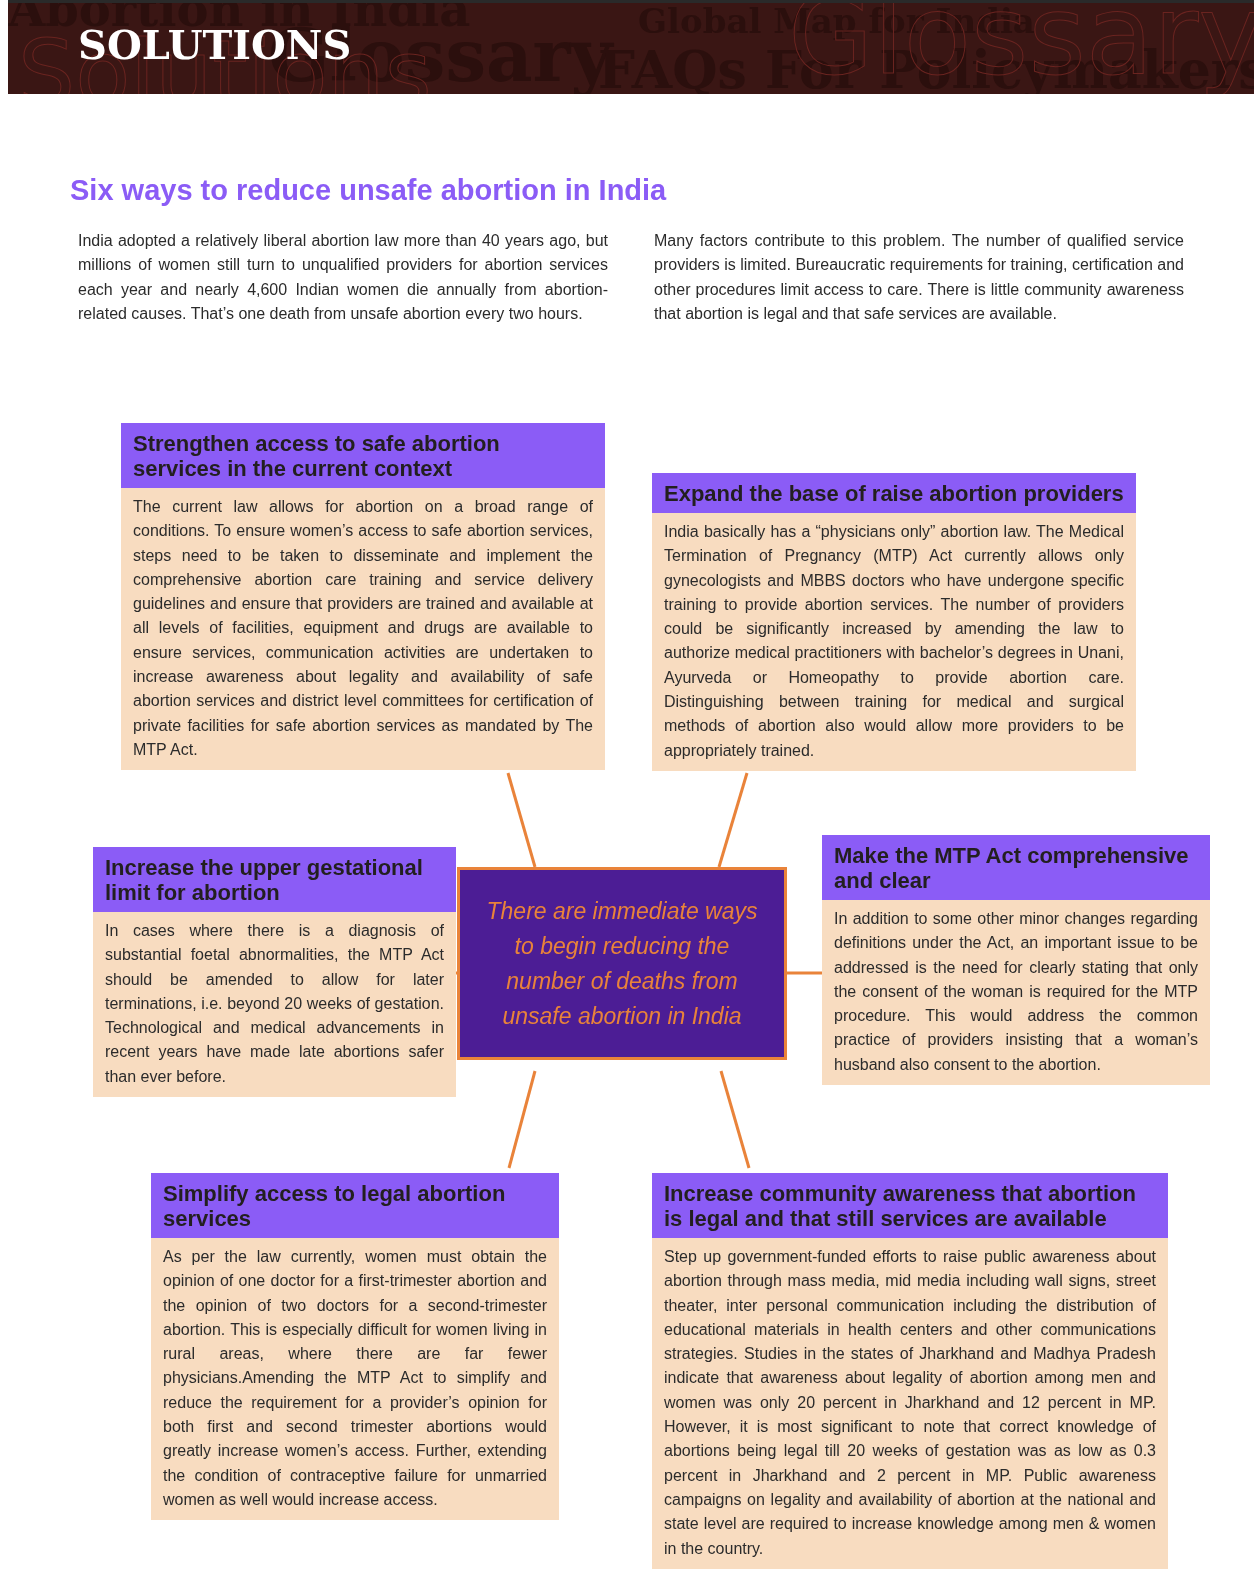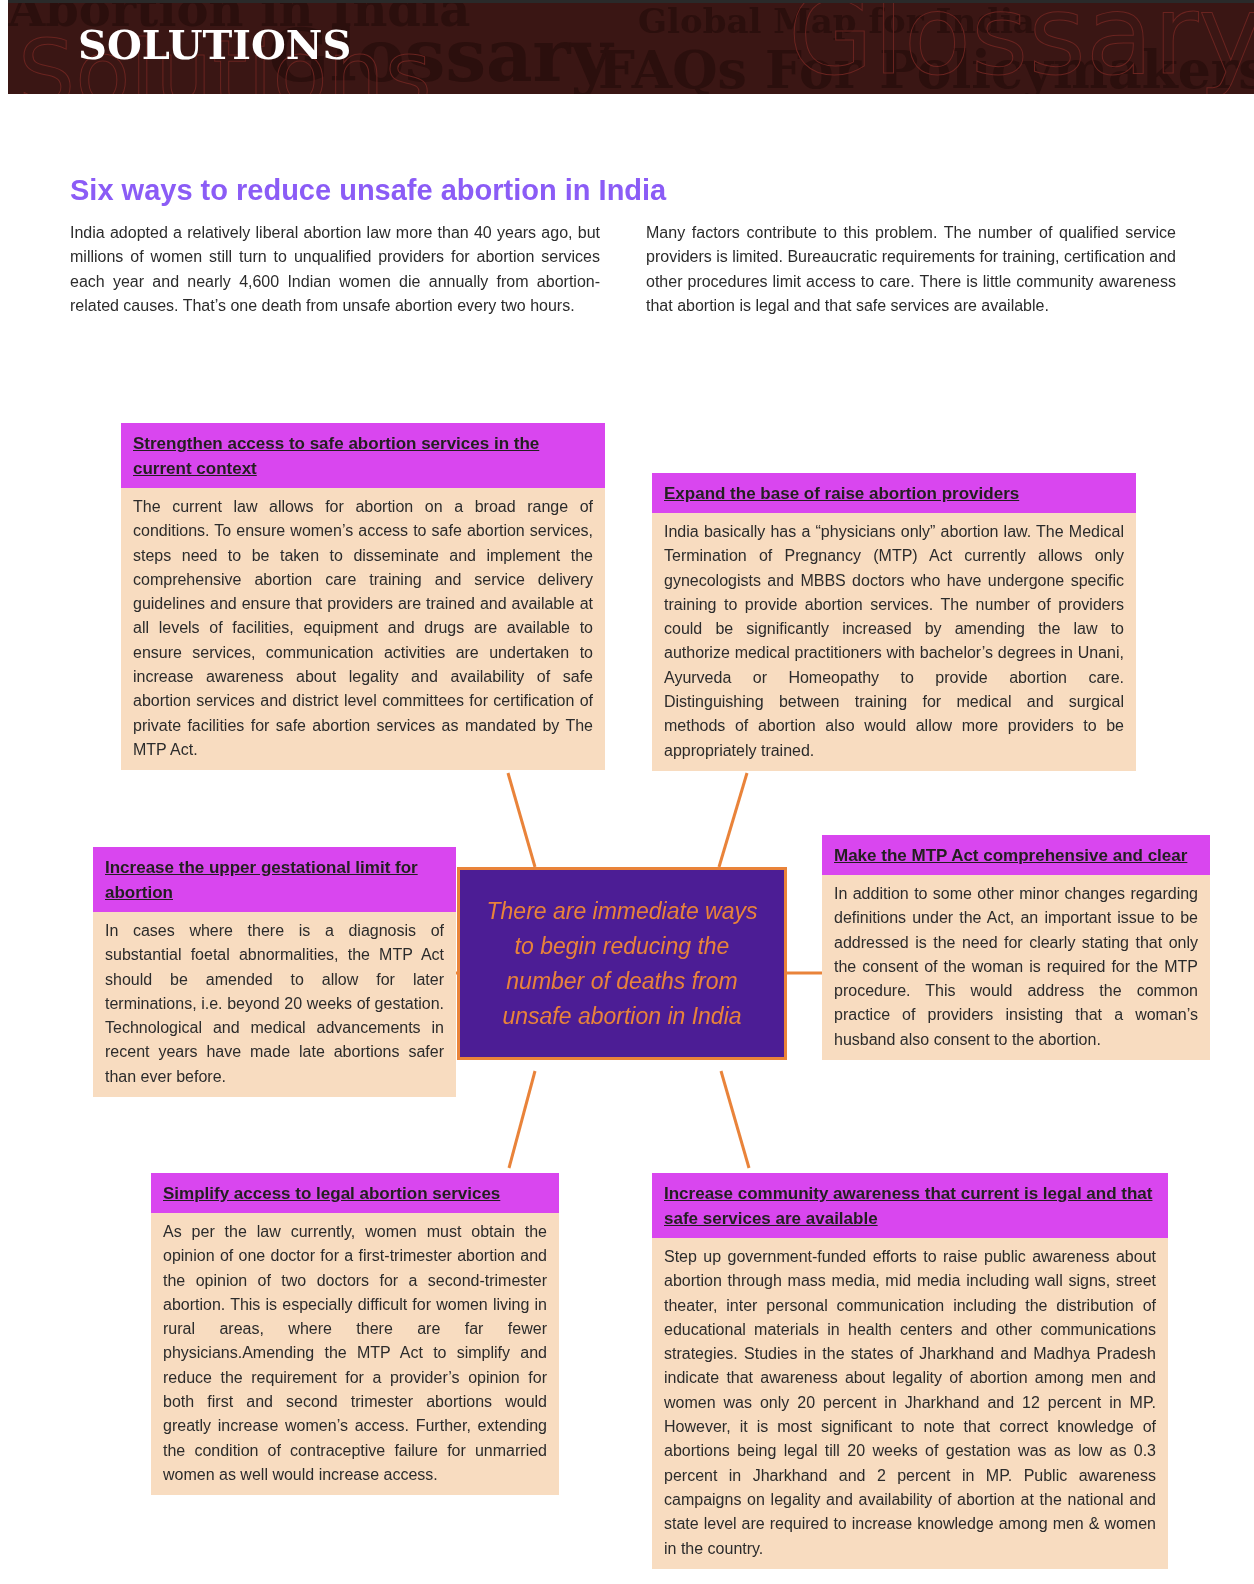--- a/index.html
+++ b/index.html
@@ -11,28 +11,28 @@
             background: #3a1614; overflow: hidden; border-top: 3px solid #2a2a2a; box-sizing: border-box; }
   .wm { position: absolute; white-space: nowrap; font-family: "DejaVu Serif", serif; font-weight: bold; }
   .wm-dark { color: #2b0f0d; }
   .wm-outline { color: transparent; -webkit-text-stroke: 1px #6a2420; font-family: "DejaVu Sans", sans-serif; font-weight: normal; }
   .banner-title { position: absolute; left: 70px; top: 18px; font-family: "DejaVu Serif", serif;
                   font-size: 40px; color: #ffffff; letter-spacing: 0px; font-weight: bold; z-index: 2; }
 
   
   .page-title { position: absolute; left: 70px; top: 174px; font-size: 29px; font-weight: bold; color: #8b5cf6; margin: 0; }
   .intro { position: absolute; top: 221px; width: 530px; font-size: 16px; line-height: 24.3px;
-           text-align: justify; color: #2b2b2b; margin: 0; }
+           text-align: justify; color: #2b2b2b; margin: 8px; }
   .intro.left { left: 70px; }
   .intro.right { left: 646px; }
 
   
   .card { position: absolute; background: #f8dcc0; }
-  .card-head { background: #d946ef; padding: 8px 12px 7px 12px; font-weight: bold; font-size: 17px;
-               line-height: 25px; color: #231f20; text-decoration: underline; }
+  .card-head { background: #8b5cf6; padding: 8px 12px 7px 12px; font-weight: bold; font-size: 22px;
+               line-height: 25px; color: #231f20; }
   .card-body { padding: 7px 12px 8px 12px; font-size: 16px; line-height: 24.3px; text-align: justify; color: #2b2b2b; }
 
   
   .center-box { position: absolute; left: 457px; top: 867px; width: 330px; height: 193px; box-sizing: border-box;
                 border: 3px solid #e9833a; background: #4c1d95; display: flex; align-items: center; justify-content: center; text-align: center; }
   .center-text { font-style: italic; font-size: 23px; line-height: 35px; color: #e9833a; padding: 0 18px; }
 
   svg.lines { position: absolute; left: 0; top: 0; }
 </style>
 </head>
@@ -86,15 +86,15 @@
   <div class="card-head">Make the MTP Act comprehensive and clear</div>
   <div class="card-body">In addition to some other minor changes regarding definitions under the Act, an important issue to be addressed is the need for clearly stating that only the consent of the woman is required for the MTP procedure. This would address the common practice of providers insisting that a woman’s husband also consent to the abortion.</div>
 </div>
 
 <div class="card" style="left:151px;top:1173px;width:408px;">
   <div class="card-head">Simplify access to legal abortion services</div>
   <div class="card-body">As per the law currently, women must obtain the opinion of one doctor for a first-trimester abortion and the opinion of two doctors for a second-trimester abortion. This is especially difficult for women living in rural areas, where there are far fewer physicians.Amending the MTP Act to simplify and reduce the requirement for a provider’s opinion for both first and second trimester abortions would greatly increase women’s access. Further, extending the condition of contraceptive failure for unmarried women as well would increase access.</div>
 </div>
 
 <div class="card" style="left:652px;top:1173px;width:516px;">
-  <div class="card-head">Increase community awareness that current is legal and that safe services are available</div>
+  <div class="card-head">Increase community awareness that abortion is legal and that still services are available</div>
   <div class="card-body">Step up government-funded efforts to raise public awareness about abortion through mass media, mid media including wall signs, street theater, inter personal communication including the distribution of educational materials in health centers and other communications strategies. Studies in the states of Jharkhand and Madhya Pradesh indicate that awareness about legality of abortion among men and women was only 20 percent in Jharkhand and 12 percent in MP. However, it is most significant to note that correct knowledge of abortions being legal till 20 weeks of gestation was as low as 0.3 percent in Jharkhand and 2 percent in MP. Public awareness campaigns on legality and availability of abortion at the national and state level are required to increase knowledge among men &amp; women in the country.</div>
 </div>
 
 </body></html>

